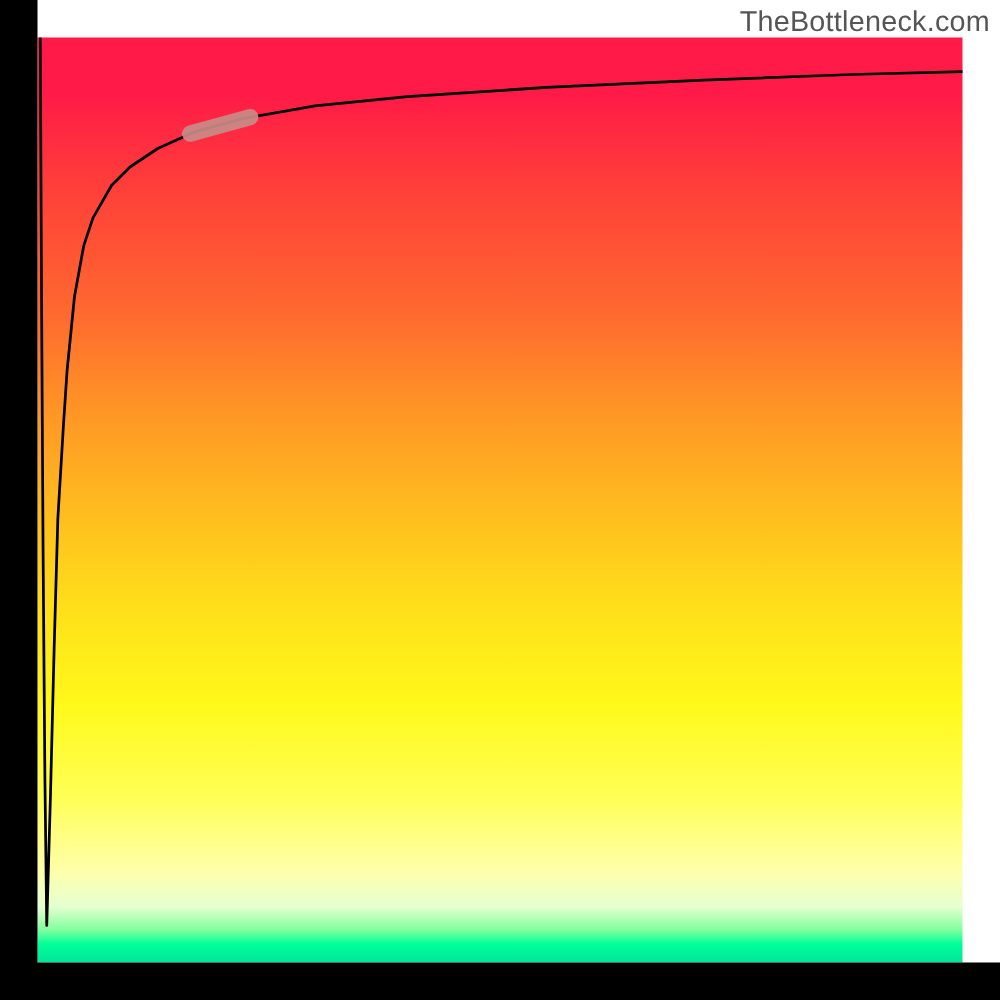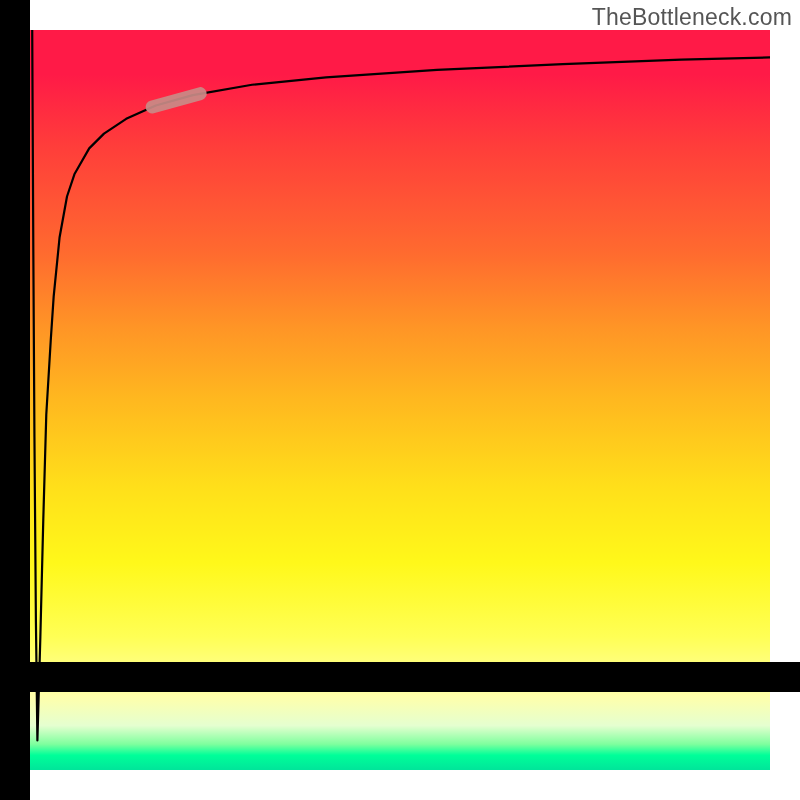--- a/index.html
+++ b/index.html
@@ -1,20 +1,20 @@
 <!DOCTYPE html>
 <html><head>
 <meta charset="utf-8">
 <style>
   * { margin: 0; padding: 0; box-sizing: border-box; }
   html, body { width: 800px; height: 800px; overflow: hidden; background: #fff; }
   .chart-wrap {
     position: relative;
     width: 800px;
-    height: 692px;
+    height: 800px;
   }
   .plot-area {
     position: absolute;
     left: 30px;
     top: 30px;
     width: 740px;
     height: 740px;
     background: linear-gradient(
       to bottom,
       #ff1a47 0%,

